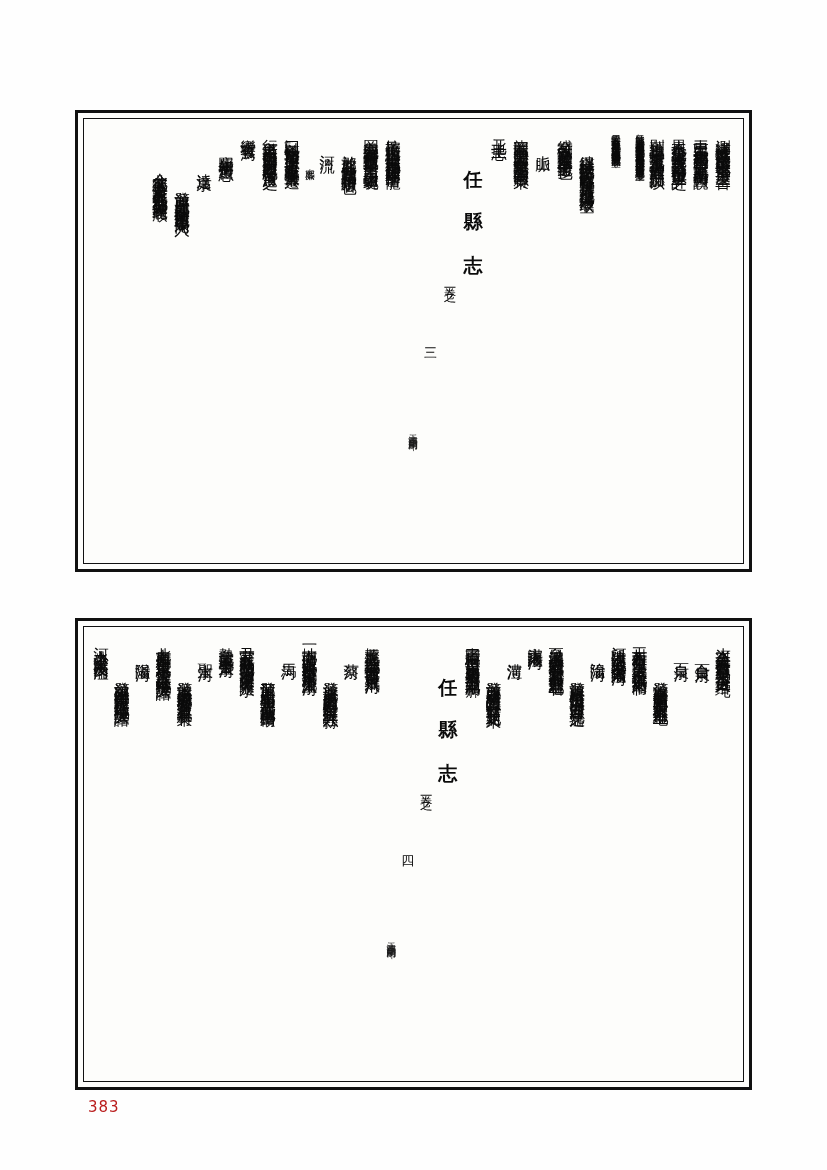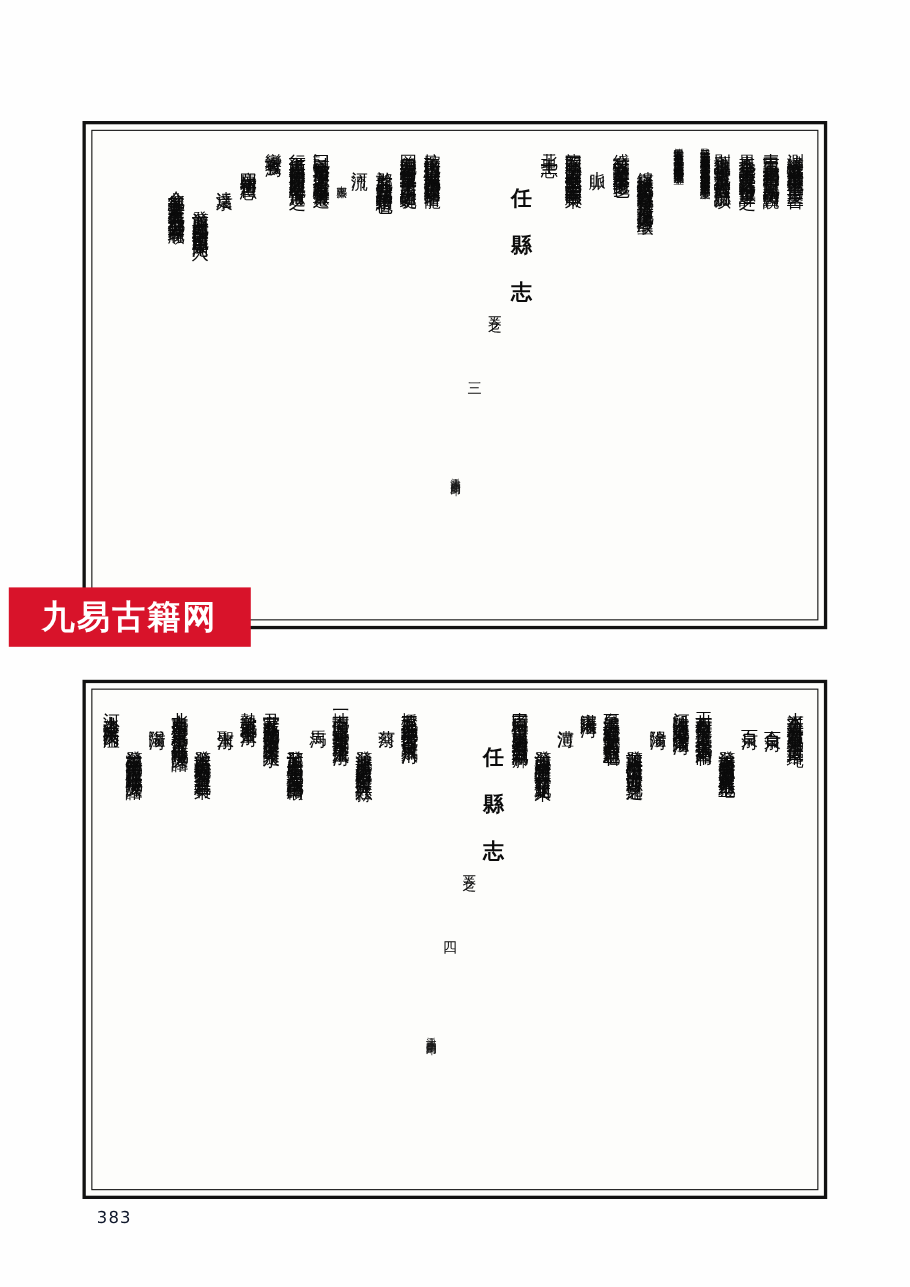--- a/index.html
+++ b/index.html
@@ -143,21 +143,21 @@
     color: #ffffff;
     font-weight: bold;
   }
 
   #page-number {
     position: absolute;
     left: 88px;
     top: 1098px;
     font-family: "DejaVu Sans", sans-serif;
     font-size: 15px;
-    color: #0f172a;
+    color: #b91c1c;
     letter-spacing: 1px;
   }
 </style>
 </head>
 <body>
 
 <div class="page">
 
   <div class="scan" id="scan-top">
     <div class="inner-rule"></div>
@@ -230,19 +230,16 @@
       <div class="col w-main indent-1">聖水河</div>
       <div class="col w-main indent-2">發源本縣境內西地界南有蔡河合入至北張村東</div>
       <div class="col w-main">北自南有馬河合入至東馬橋下六里許入任縣地統泄大陸諸</div>
       <div class="col w-main indent-1">滏陽河</div>
       <div class="col w-main indent-2">發源磁州至平鄉中義障橋入任縣地統泄大陸諸</div>
       <div class="col w-main">河之水今沙土淤高水反內溢</div>
 
     </div>
   </div>
 
-  <div id="watermark">
-    <span>九易古籍网</span>
-  </div>
 
   <div id="page-number">383</div>
 
 </div>
 
 </body></html>

